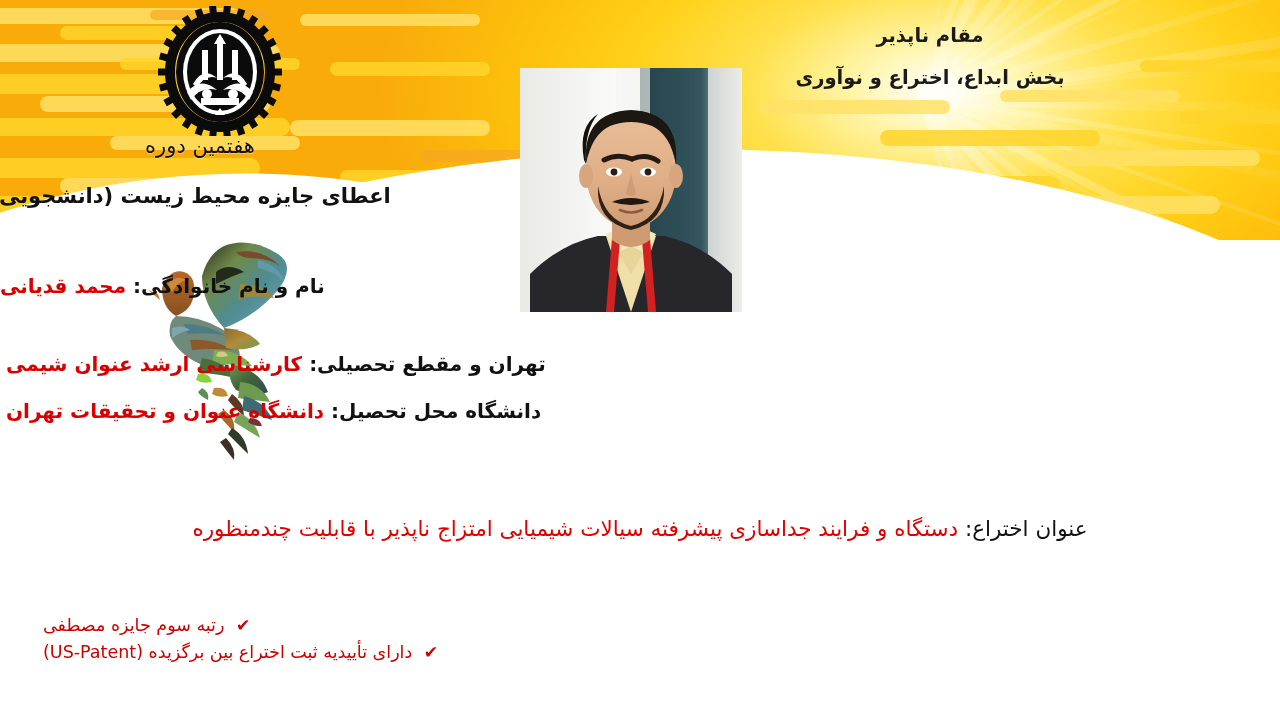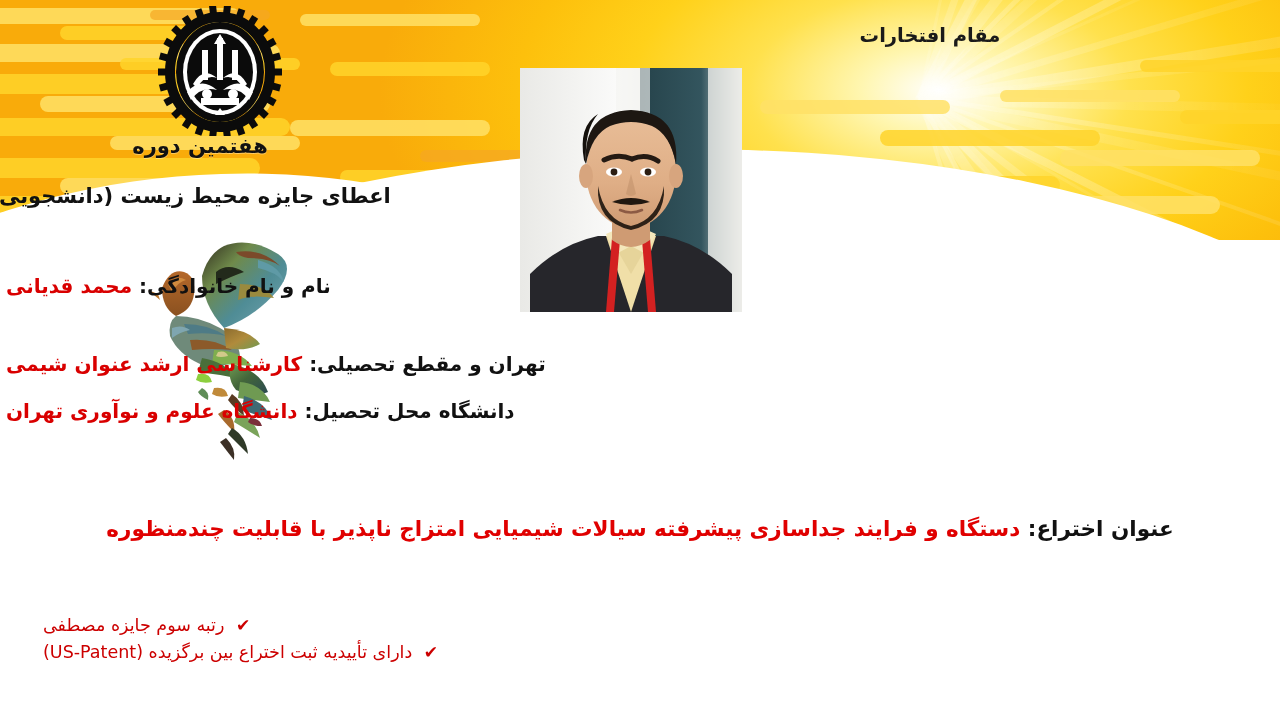--- a/index.html
+++ b/index.html
@@ -50,21 +50,21 @@
 
   
   .emblem{
     position:absolute;left:157px;top:6px;width:126px;height:130px;
   }
   .emblem svg{display:block;width:126px;height:130px;}
 
   
   .event-title{
     position:absolute;right:880px;top:136px;width:400px;text-align:center;
-    color:#111;font-weight:bold;font-size:21px;line-height:1.0;
+    color:#111;font-weight:normal;font-size:21px;line-height:1.0;
     text-shadow:0 1px 0 rgba(255,255,255,.35);
     direction:rtl;
   }
   .event-sub{
     position:absolute;right:880px;top:186px;width:420px;text-align:center;
     color:#111;font-weight:bold;font-size:21px;line-height:1.0;direction:rtl;
   }
   .hdr-wrap{position:absolute;right:40px;top:26px;width:620px;text-align:center;direction:rtl;}
   .hdr-wrap div{color:#1a1a1a;font-weight:bold;font-size:19.5px;line-height:1.0;margin-bottom:22px;}
 
@@ -84,28 +84,28 @@
     position:absolute;right:8px;top:276px;width:1272px;direction:rtl;text-align:right;
     padding-right:0;
   }
   .info-row{
     font-size:20px;font-weight:bold;color:#111;line-height:1.0;
     margin-bottom:31px;padding-left:0;padding-right:0;text-align:left;
     direction:rtl;
   }
   .info-row .lbl{color:#111;}
   .info-row .val{color:#d90000;}
-  .r1{position:absolute;right:0;top:0;width:1272px;text-align:left;padding-left:6px;box-sizing:border-box;}
+  .r1{position:absolute;right:0;top:0;width:1272px;text-align:left;box-sizing:border-box;}
   .r2{position:absolute;right:0;top:78px;width:1272px;text-align:left;padding-left:6px;box-sizing:border-box;}
   .r3{position:absolute;right:0;top:125px;width:1272px;text-align:left;padding-left:6px;box-sizing:border-box;}
 
   
   .invention{
     position:absolute;left:0;right:0;top:518px;text-align:center;direction:rtl;
-    font-size:21.5px;font-weight:bold;line-height:1.0;
+    font-size:21.5px;font-weight:normal;line-height:1.0;
   }
   .invention .lbl{color:#111;}
   .invention .val{color:#e00000;}
 
   
   .ach-head{
     position:absolute;right:8px;top:578px;width:1264px;text-align:left;padding-left:8px;
     box-sizing:border-box;direction:rtl;
     font-size:20px;font-weight:bold;color:#111;line-height:1.0;
   }
@@ -237,21 +237,22 @@
         <circle cx="50" cy="88" r="5" fill="#ffffff"></circle>
         <circle cx="76" cy="88" r="5" fill="#ffffff"></circle>
         <path d="M63 102 l5 7 h-10 z" fill="#ffffff"></path>
       </svg>
     </div>
 
     <div class="event-title">هفتمین دوره</div>
     <div class="event-sub">اعطای جایزه محیط زیست (دانشجویی)</div>
 
     <div class="hdr-wrap">
-      <div>مقام افتخارات</div>
+      <div>مقام ناپذیر</div>
+      <div>بخش ابداع، اختراع و نوآوری</div>
     </div>
   </div>
 
   <div class="photo">
     <svg viewBox="0 0 222 244" xmlns="http://www.w3.org/2000/svg">
       <defs>
         <linearGradient id="curtL" x1="0" y1="0" x2="1" y2="0">
           <stop offset="0%" stop-color="#e9e9e6"></stop>
           <stop offset="45%" stop-color="#fbfbfa"></stop>
           <stop offset="100%" stop-color="#d9d9d4"></stop>
@@ -376,21 +377,21 @@
     <div class="info-row r1">
       <span class="lbl">نام و نام خانوادگی:</span>
       <span class="val">محمد قدیانی</span>
     </div>
     <div class="info-row r2">
       <span class="lbl">تهران و مقطع تحصیلی:</span>
       <span class="val">کارشناسی ارشد عنوان شیمی</span>
     </div>
     <div class="info-row r3">
       <span class="lbl">دانشگاه محل تحصیل:</span>
-      <span class="val">دانشگاه علوم و نوآوری تهران</span>
+      <span class="val">دانشگاه عنوان و تحقیقات تهران</span>
     </div>
   </div>
 
   <div class="invention">
     <span class="lbl">عنوان اختراع:</span>
     <span class="val">دستگاه و فرایند جداسازی پیشرفته سیالات شیمیایی امتزاج ناپذیر با قابلیت چندمنظوره</span>
   </div>
 
   <div class="ach-list">
     <div class="ach-item">

